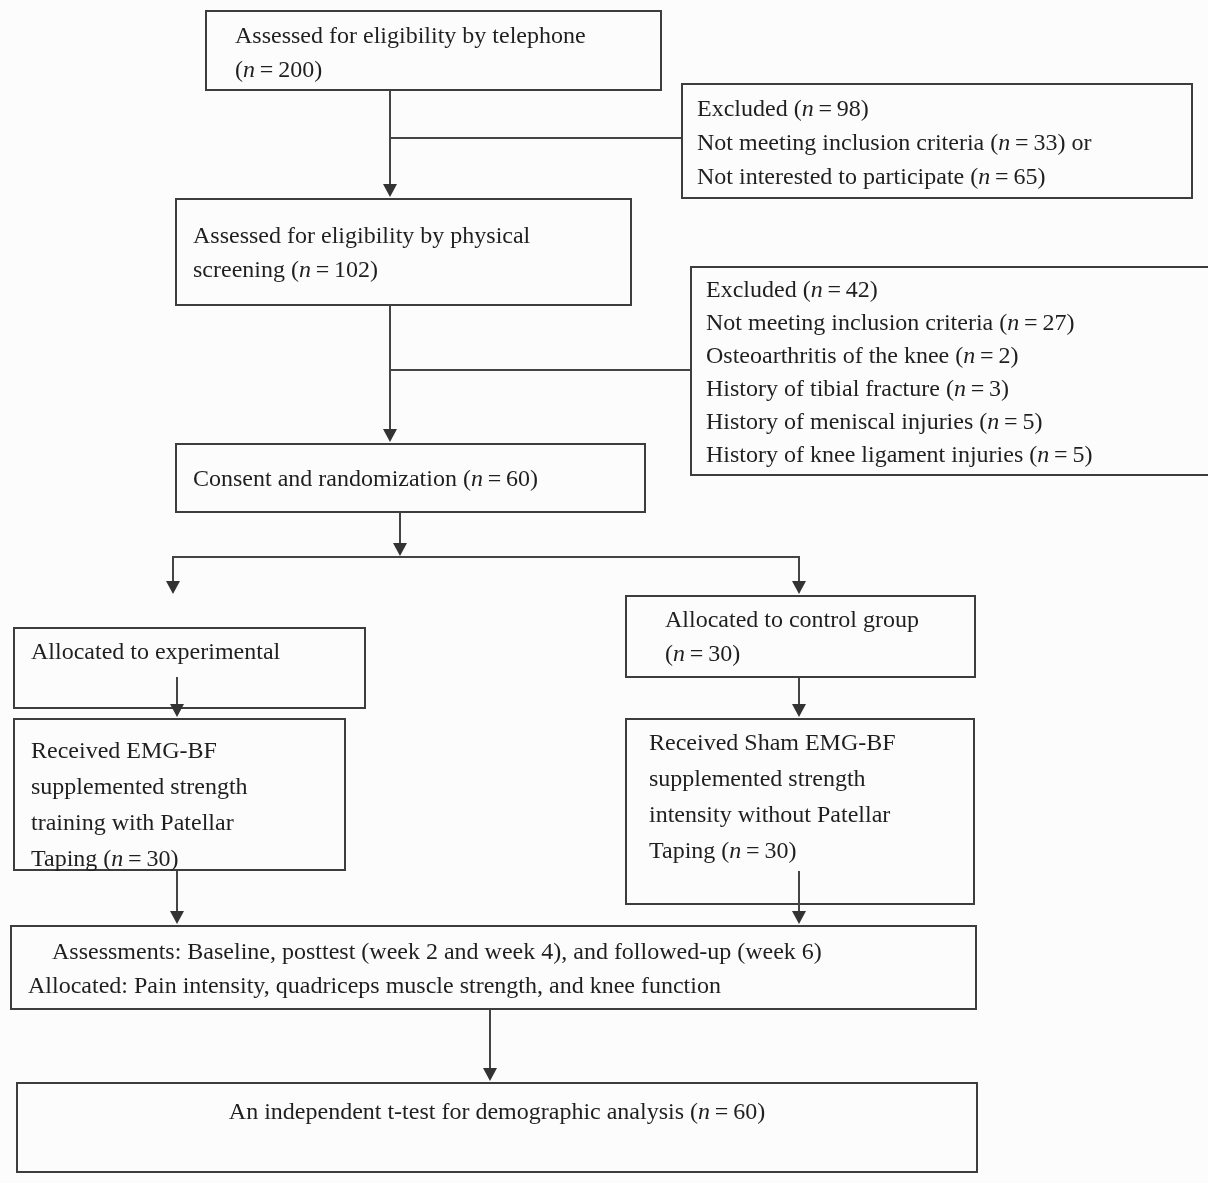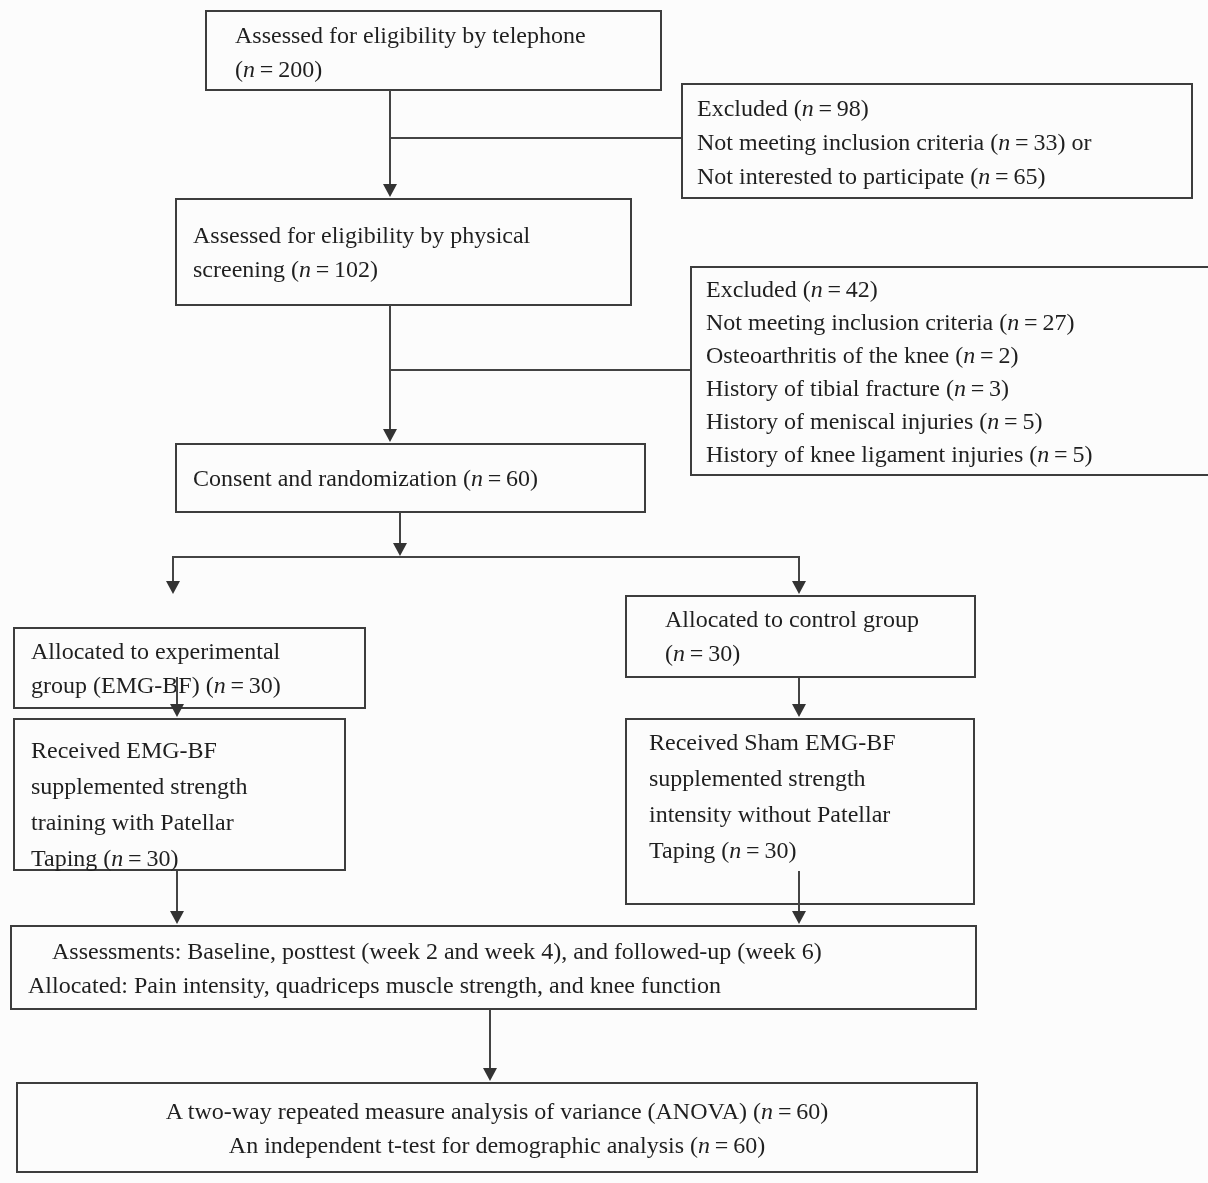--- a/index.html
+++ b/index.html
@@ -54,21 +54,20 @@
     <div class="bline">History of meniscal injuries (<i>n</i> = 5)</div>
     <div class="bline">History of knee ligament injuries (<i>n</i> = 5)</div>
   </div>
 
   <div class="box vcenter" style="left:175px; top:443px; width:471px; height:70px; padding:0 16px;">
     <div class="bline">Consent and randomization (<i>n</i> = 60)</div>
   </div>
 
   <div class="box" style="left:13px; top:595px; width:353px; height:82px; padding:5px 16px;margin-top:32px;">
     <div class="bline">Allocated to experimental</div>
-    <div class="bline">group (EMG-BF) (<i>n</i> = 30)</div>
   </div>
 
   <div class="box" style="left:625px; top:595px; width:351px; height:83px; padding:5px 38px;">
     <div class="bline">Allocated to control group</div>
     <div class="bline">(<i>n</i> = 30)</div>
   </div>
 
   <div class="box tall" style="left:13px; top:718px; width:333px; height:153px; padding:12px 16px;">
     <div class="bline">Received EMG-BF</div>
     <div class="bline">supplemented strength</div>
@@ -82,21 +81,20 @@
     <div class="bline">intensity without Patellar</div>
     <div class="bline">Taping (<i>n</i> = 30)</div>
   </div>
 
   <div class="box" style="left:10px; top:925px; width:967px; height:85px; padding:7px 0;">
     <div class="bline" style="padding-left:40px;">Assessments: Baseline, posttest (week 2 and week 4), and followed-up (week 6)</div>
     <div class="bline" style="padding-left:16px;">Allocated: Pain intensity, quadriceps muscle strength, and knee function</div>
   </div>
 
   <div class="box center" style="left:16px; top:1082px; width:962px; height:91px; padding:10px 0; text-align:center;">
-    <div class="bline">A two-way repeated measure analysis of variance (ANOVA) (<i>n</i> = 60)</div>
     <div class="bline">An independent t-test for demographic analysis (<i>n</i> = 60)</div>
   </div>
 
   <div class="vline" style="left:389px; top:90px; height:100px;"></div>
   <div class="arrow-down" style="left:383px; top:184px;"></div>
   <div class="hline" style="left:389px; top:137px; width:292px;"></div>
 
   <div class="vline" style="left:389px; top:305px; height:128px;"></div>
   <div class="arrow-down" style="left:383px; top:429px;"></div>
   <div class="hline" style="left:389px; top:369px; width:301px;"></div>

